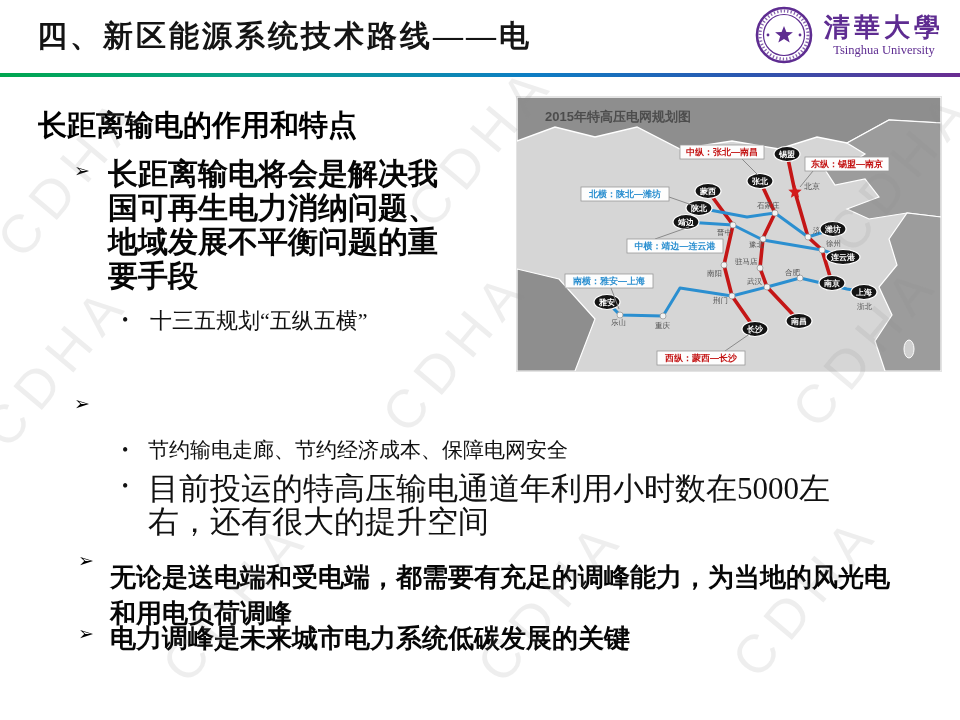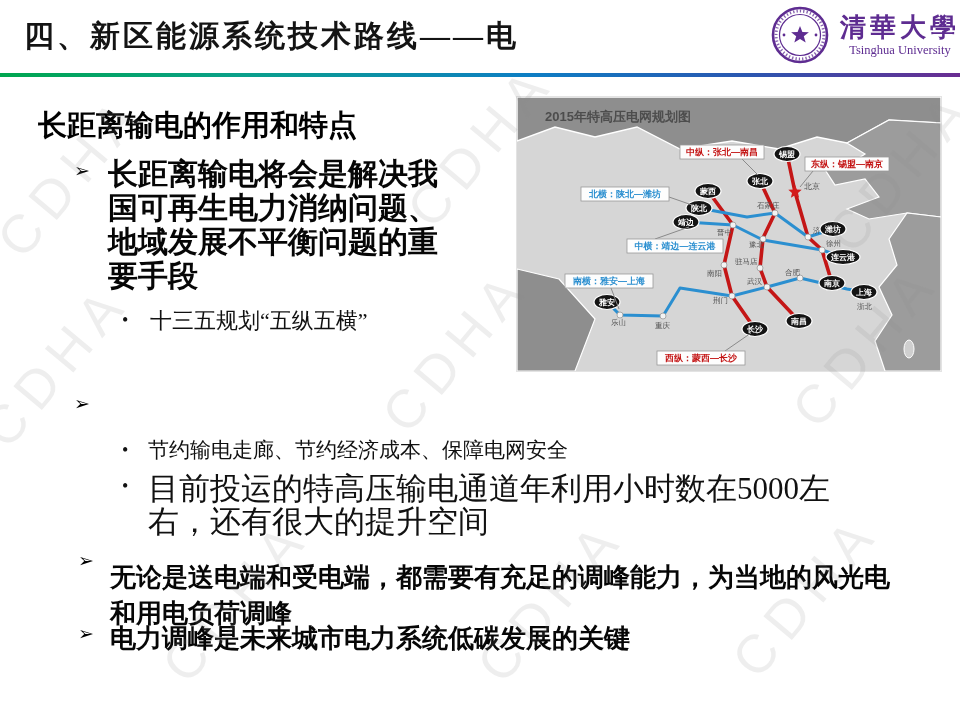--- a/index.html
+++ b/index.html
@@ -3,30 +3,30 @@
 <meta charset="utf-8">
 <style>
   * { margin:0; padding:0; box-sizing:border-box; }
   html,body { width:960px; height:720px; }
   body {
     position:relative; overflow:hidden; background:#ffffff;
     font-family:"Liberation Sans", sans-serif; color:#111;
   }
   
   .slide-title {
-    position:absolute; left:24px; top:16px;
+    position:absolute; left:37px; top:16px;
     font-family:"Liberation Serif", serif;
     font-size:30px; font-weight:600; letter-spacing:3px; color:#141414;
     white-space:nowrap;
   }
   .title-rule {
     position:absolute; left:0; top:73px; width:960px; height:4px;
     background:linear-gradient(to right,#00a64f 0%,#0aa08a 25%,#0d7ec4 55%,#2b56b0 78%,#6a2c91 100%);
   }
-  .logo { position:absolute; right:0; top:5px; display:flex; align-items:center; gap:10px; }
+  .logo { position:absolute; right:16px; top:5px; display:flex; align-items:center; gap:10px; }
   .logo-txt { display:flex; flex-direction:column; align-items:center; }
   .logo-cn {
     font-family:"Liberation Serif", serif; font-size:26px; font-weight:bold;
     color:#5e2c91; letter-spacing:4px; line-height:1.2; white-space:nowrap;
   }
   .logo-en {
     font-family:Liberation Serif, serif; font-size:12.5px; color:#5e2c91; white-space:nowrap;
   }
   
   .heading {

